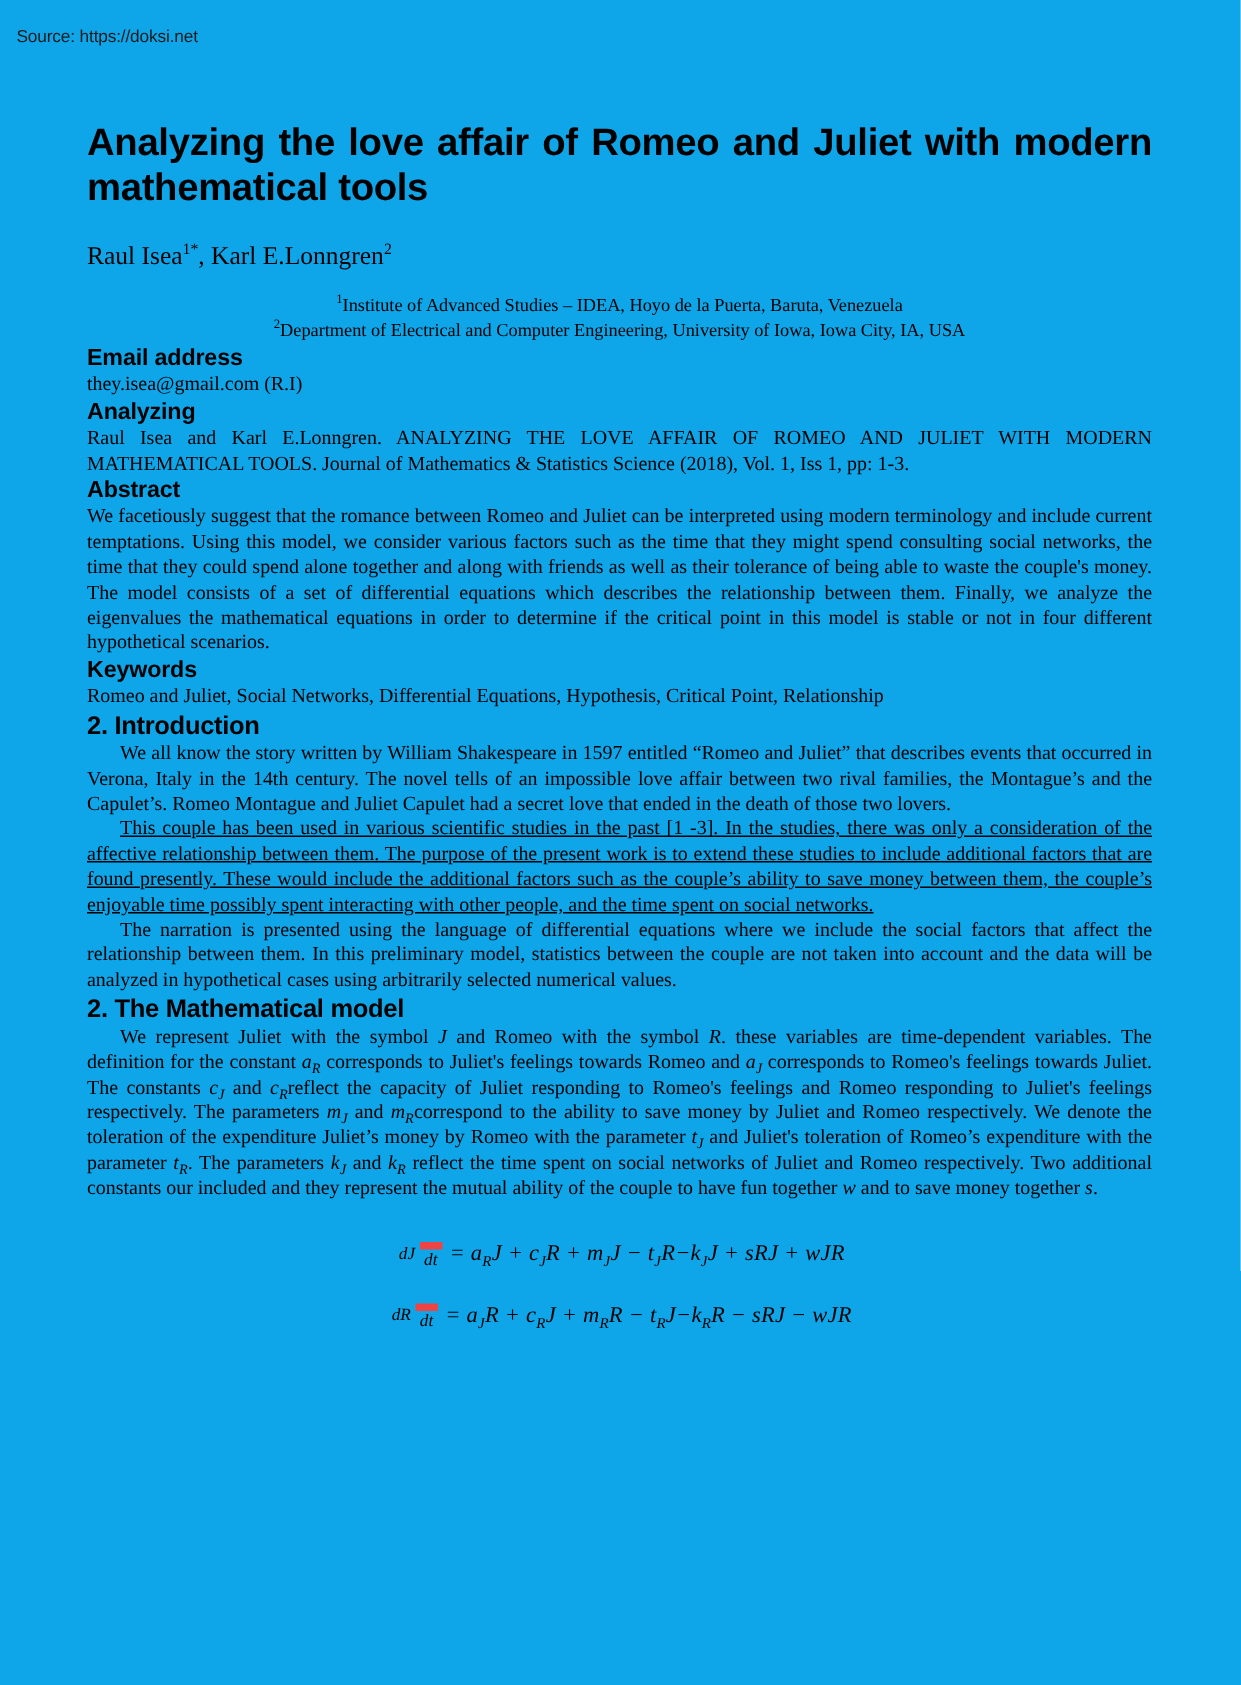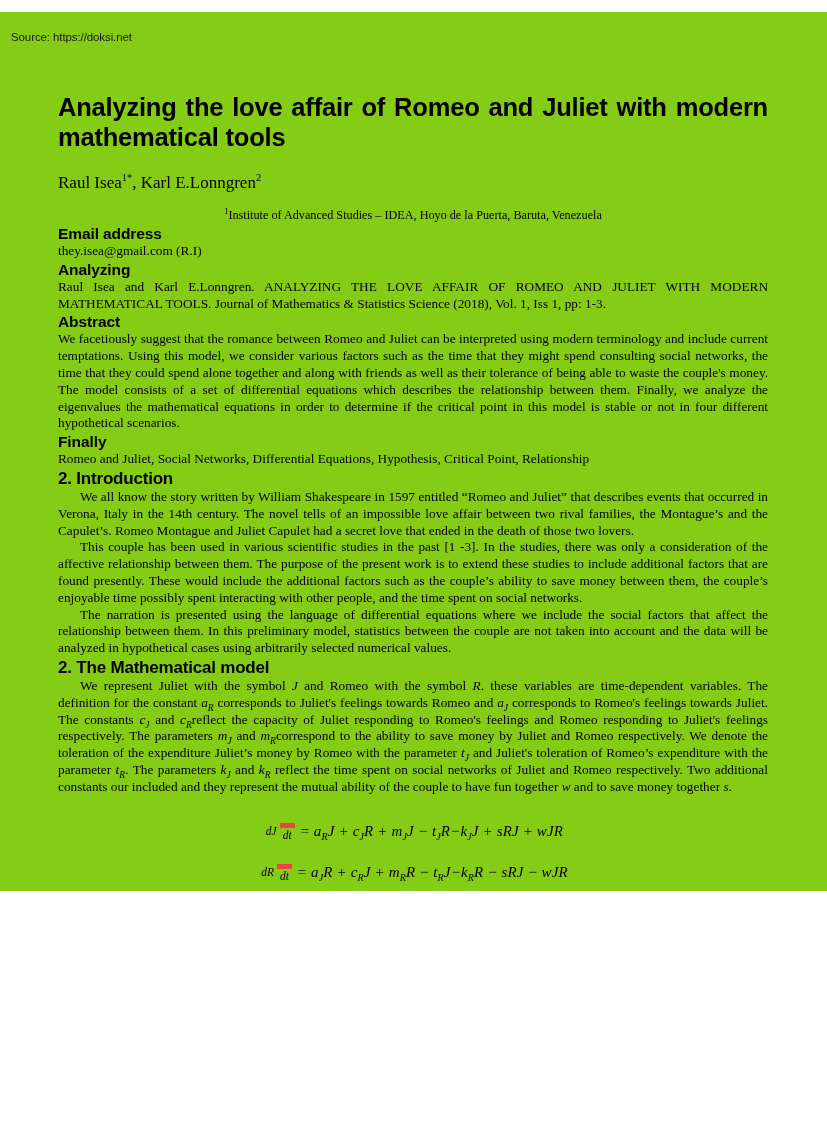--- a/index.html
+++ b/index.html
@@ -11,24 +11,24 @@
     width: 827px;
     height: 1123px;
     position: relative;
     font-family: "Liberation Serif", serif;
     color: #000000;
     overflow: hidden;
   }
 
   .page {
     position: absolute;
-    left: 0; top: 12px;
+    left: 0; top: 0;
     width: 827px;
-    height: 879px;
-    background: #84cc16;
+    height: 1123px;
+    background: #0ea5e9;
   }
 
   
   .source-line {
     position: absolute;
     left: 11px;
     top: 19px;
     font-family: "Liberation Sans", sans-serif;
     font-size: 11.5px;
     color: #1a1a1a;
@@ -117,21 +117,21 @@
     line-height: 16.8px;
     text-align: justify;
     margin: 0;
     color: #000;
   }
   .email-val  { margin-top: 9px; }
   .citation-p { margin-top: 13px; }
   .abstract-p { margin-top: 13px; }
   .keywords-p { margin-top: 13px; text-align: left; }
   .intro-p1   { margin-top: 12px; text-indent: 22px; }
-  .intro-p2   { margin-top: 0px;  text-indent: 22px; }
+  .intro-p2   { margin-top: 0px;  text-indent: 22px; text-decoration: underline; }
   .intro-p3   { margin-top: 0px;  text-indent: 22px; }
   .model-p1   { margin-top: 12px; text-indent: 22px; }
 
   
   i.mv {
     font-family: "Liberation Serif", serif;
     font-style: italic;
   }
   .msub {
     font-size: 9.6px;
@@ -187,32 +187,33 @@
   <div class="source-line">Source: https://doksi.net</div>
 
   <div class="content">
 
     <h1 class="doc-title">Analyzing the love affair of Romeo and Juliet with modern mathematical tools</h1>
 
     <div class="authors">Raul Isea<sup>1*</sup>, Karl E.Lonngren<sup>2</sup></div>
 
     <div class="affil">
       <div><sup>1</sup>Institute of Advanced Studies – IDEA, Hoyo de la Puerta, Baruta, Venezuela</div>
+      <div><sup>2</sup>Department of Electrical and Computer Engineering, University of Iowa, Iowa City, IA, USA</div>
     </div>
 
     <h2 class="sec-head head-email">Email address</h2>
     <p class="body email-val">they.isea@gmail.com (R.I)</p>
 
     <h2 class="sec-head head-citation">Analyzing</h2>
     <p class="body citation-p">Raul Isea and Karl E.Lonngren. ANALYZING THE LOVE AFFAIR OF ROMEO AND JULIET WITH MODERN MATHEMATICAL TOOLS. Journal of Mathematics &amp; Statistics Science (2018), Vol. 1, Iss 1, pp: 1-3.</p>
 
     <h2 class="sec-head head-abstract">Abstract</h2>
     <p class="body abstract-p">We facetiously suggest that the romance between Romeo and Juliet can be interpreted using modern terminology and include current temptations. Using this model, we consider various factors such as the time that they might spend consulting social networks, the time that they could spend alone together and along with friends as well as their tolerance of being able to waste the couple's money. The model consists of a set of differential equations which describes the relationship between them. Finally, we analyze the eigenvalues the mathematical equations in order to determine if the critical point in this model is stable or not in four different hypothetical scenarios.</p>
 
-    <h2 class="sec-head head-keywords">Finally</h2>
+    <h2 class="sec-head head-keywords">Keywords</h2>
     <p class="body keywords-p">Romeo and Juliet, Social Networks, Differential Equations, Hypothesis, Critical Point, Relationship</p>
 
     <h2 class="num-head head-intro">2. Introduction</h2>
     <p class="body intro-p1">We all know the story written by William Shakespeare in 1597 entitled “Romeo and Juliet” that describes events that occurred in Verona, Italy in the 14th century. The novel tells of an impossible love affair between two rival families, the Montague’s and the Capulet’s. Romeo Montague and Juliet Capulet had a secret love that ended in the death of those two lovers.</p>
     <p class="body intro-p2">This couple has been used in various scientific studies in the past [1 -3]. In the studies, there was only a consideration of the affective relationship between them. The purpose of the present work is to extend these studies to include additional factors that are found presently. These would include the additional factors such as the couple’s ability to save money between them, the couple’s enjoyable time possibly spent interacting with other people, and the time spent on social networks.</p>
     <p class="body intro-p3">The narration is presented using the language of differential equations where we include the social factors that affect the relationship between them. In this preliminary model, statistics between the couple are not taken into account and the data will be analyzed in hypothetical cases using arbitrarily selected numerical values.</p>
 
     <h2 class="num-head head-model">2. The Mathematical model</h2>
     <p class="body model-p1">We represent Juliet with the symbol <i class="mv">J</i> and Romeo with the symbol <i class="mv">R</i>. these variables are time-dependent variables. The definition for the constant <i class="mv">a<span class="msub">R</span></i> corresponds to Juliet's feelings towards Romeo and <i class="mv">a<span class="msub">J</span></i> corresponds to Romeo's feelings towards Juliet. The constants <i class="mv">c<span class="msub">J</span></i> and <i class="mv">c<span class="msub">R</span></i>reflect the capacity of Juliet responding to Romeo's feelings and Romeo responding to Juliet's feelings respectively. The parameters <i class="mv">m<span class="msub">J</span></i> and <i class="mv">m<span class="msub">R</span></i>correspond to the ability to save money by Juliet and Romeo respectively. We denote the toleration of the expenditure Juliet’s money by Romeo with the parameter <i class="mv">t<span class="msub">J</span></i> and Juliet's toleration of Romeo’s expenditure with the parameter <i class="mv">t<span class="msub">R</span></i>. The parameters <i class="mv">k<span class="msub">J</span></i> and <i class="mv">k<span class="msub">R</span></i> reflect the time spent on social networks of Juliet and Romeo respectively. Two additional constants our included and they represent the mutual ability of the couple to have fun together <i class="mv">w</i> and to save money together <i class="mv">s</i>.</p>
 

